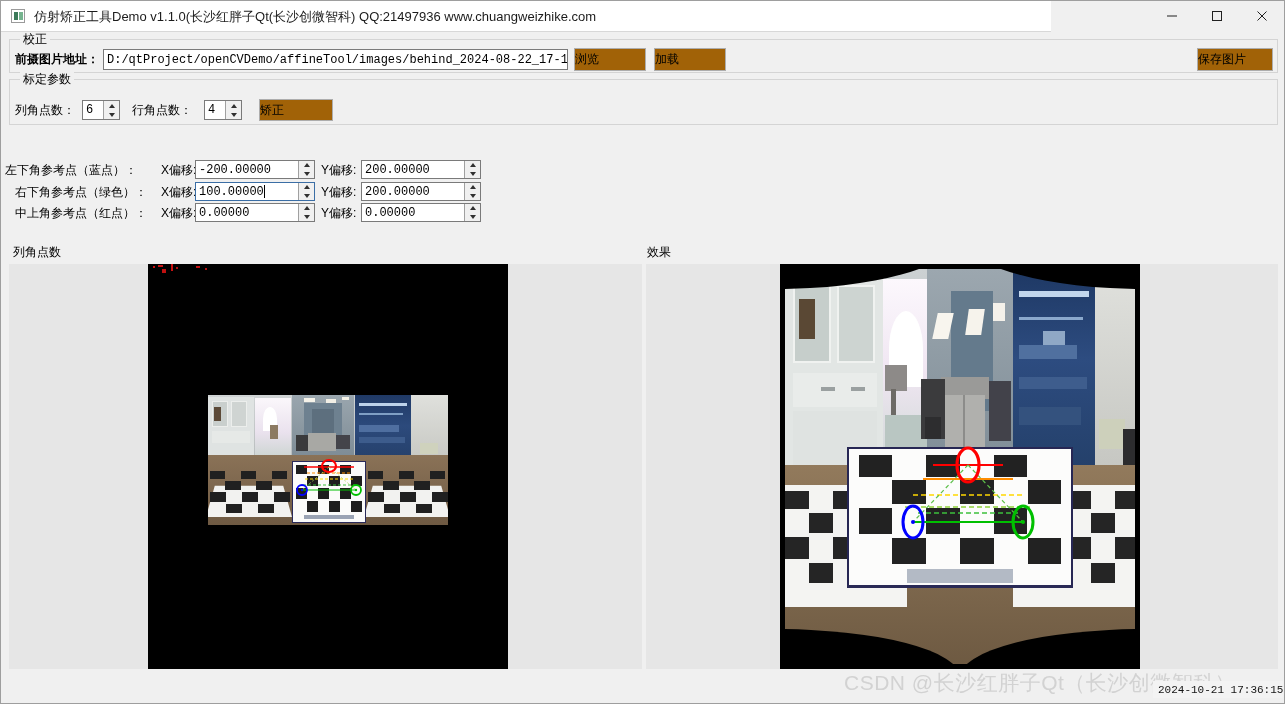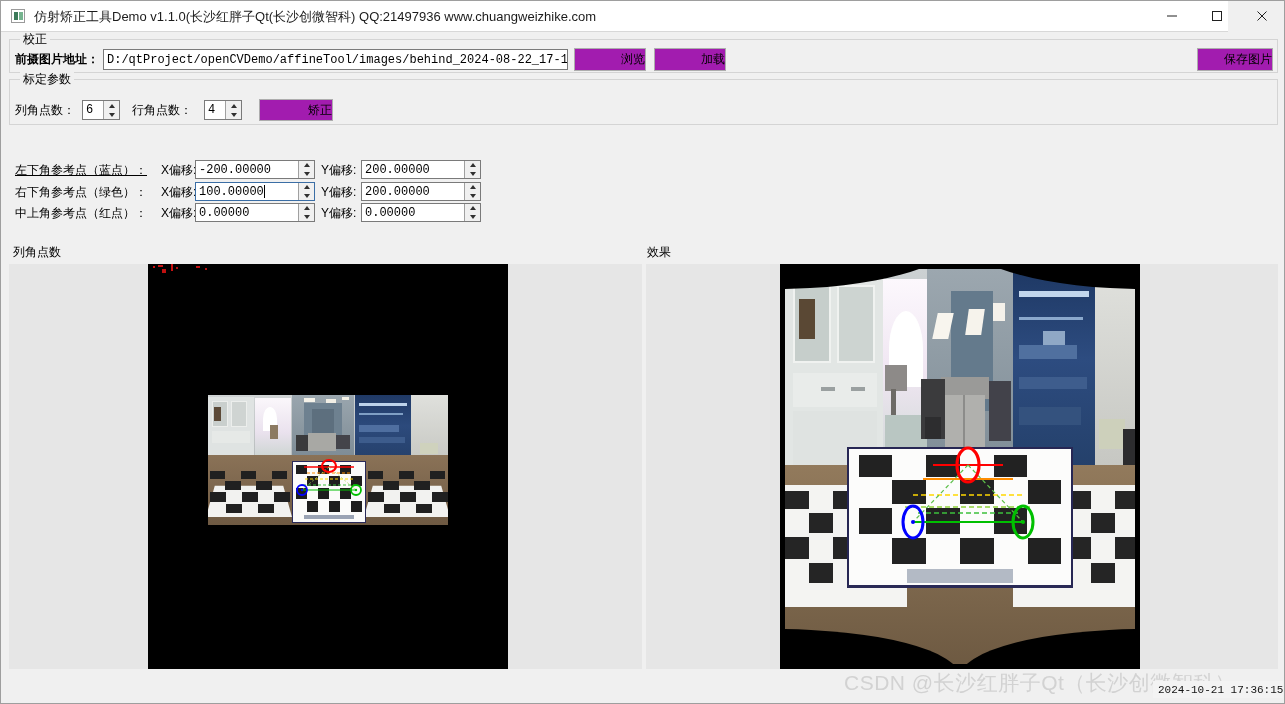--- a/index.html
+++ b/index.html
@@ -7,21 +7,21 @@
     width:1285px;height:704px;overflow:hidden;
     background:#f0f0f0;
     font-family:"Liberation Sans","DejaVu Sans",sans-serif;
     font-size:12px;color:#000;
     -webkit-font-smoothing:none;
   }
   #app{position:relative;width:1285px;height:704px;background:#f0f0f0;
        border:1px solid #9e9e9e;box-sizing:border-box;}
 
   
-  .titlebar{position:absolute;left:0;top:0;width:1227px;height:31px;background:#ffffff;
+  .titlebar{position:absolute;left:0;top:0;width:1050px;height:31px;background:#ffffff;
             border-bottom:1px solid #d8d8d8;box-sizing:border-box;}
   .tb-icon{position:absolute;left:10px;top:8px;width:14px;height:14px;
            background:#ffffff;border:1px solid #9a9a9a;box-sizing:border-box;}
   .tb-icon i{position:absolute;left:2px;top:2px;width:4px;height:8px;background:#3d7a5a;display:block;}
   .tb-icon i.b{left:7px;height:8px;background:#76b48f;}
   .tb-title{position:absolute;left:33px;top:7px;height:18px;line-height:18px;
             font-size:13px;color:#1b1b1b;white-space:nowrap;}
   .wbtn{position:absolute;top:0;width:45px;height:30px;cursor:default;}
   .wbtn svg{position:absolute;left:50%;top:50%;transform:translate(-50%,-50%);}
   #btn-min{left:1148px;}
@@ -34,22 +34,22 @@
                    padding:0 3px;font-size:12px;color:#000;line-height:14px;height:14px;}
 
   .lbl{position:absolute;font-size:12px;color:#000;white-space:nowrap;line-height:16px;}
 
   
   .lineedit{position:absolute;background:#ffffff;border:1px solid #7a7a7a;
             box-sizing:border-box;font-family:"Liberation Mono","DejaVu Sans Mono",monospace;
             font-size:12px;color:#000;padding:0 3px;line-height:20px;white-space:nowrap;overflow:hidden;}
 
   
-  .btn{position:absolute;background:#a21caf;border:1px solid #adadad;box-sizing:border-box;
-       text-align:right;font-size:12px;color:#000;cursor:default;}
+  .btn{position:absolute;background:#a16207;border:1px solid #adadad;box-sizing:border-box;
+       text-align:left;font-size:12px;color:#000;cursor:default;}
 
   
   .spin{position:absolute;background:#ffffff;border:1px solid #7a7a7a;box-sizing:border-box;}
   .spin.focused{border:1px solid #3b6ea5;box-shadow:inset 0 0 0 1px #ffffff;}
   .spin .val{position:absolute;left:3px;top:0;right:18px;height:100%;line-height:18px;
              font-family:"Liberation Mono","DejaVu Sans Mono",monospace;font-size:12px;
              color:#000;overflow:hidden;white-space:nowrap;}
   .spin .caret{position:absolute;width:1px;top:2px;bottom:2px;background:#000;}
   .spin .arrows{position:absolute;right:0;top:0;bottom:0;width:16px;background:#f0f0f0;
                 border-left:1px solid #a0a0a0;box-sizing:border-box;}
@@ -137,21 +137,21 @@
           <i class="arw u"></i>
         </span>
       <span class="dn">
           <i class="arw d"></i>
         </span>
     </span>
   </div>
   <div class="btn" style="left:258px;top:98px;width:74px;height:22px;line-height:20px;">矫正</div>
 
 
-  <div class="lbl" style="left:14px;top:161px;text-decoration:underline;">左下角参考点（蓝点）：</div>
+  <div class="lbl" style="left:4px;top:161px;">左下角参考点（蓝点）：</div>
   <div class="lbl" style="left:160px;top:161px;">X偏移:</div>
   <div class="spin" style="left:194px;top:159px;width:120px;height:19px;">
     <span class="val">-200.00000</span>
     <span class="arrows">
       <span class="up">
           <i class="arw u"></i>
         </span>
       <span class="dn">
           <i class="arw d"></i>
         </span>

